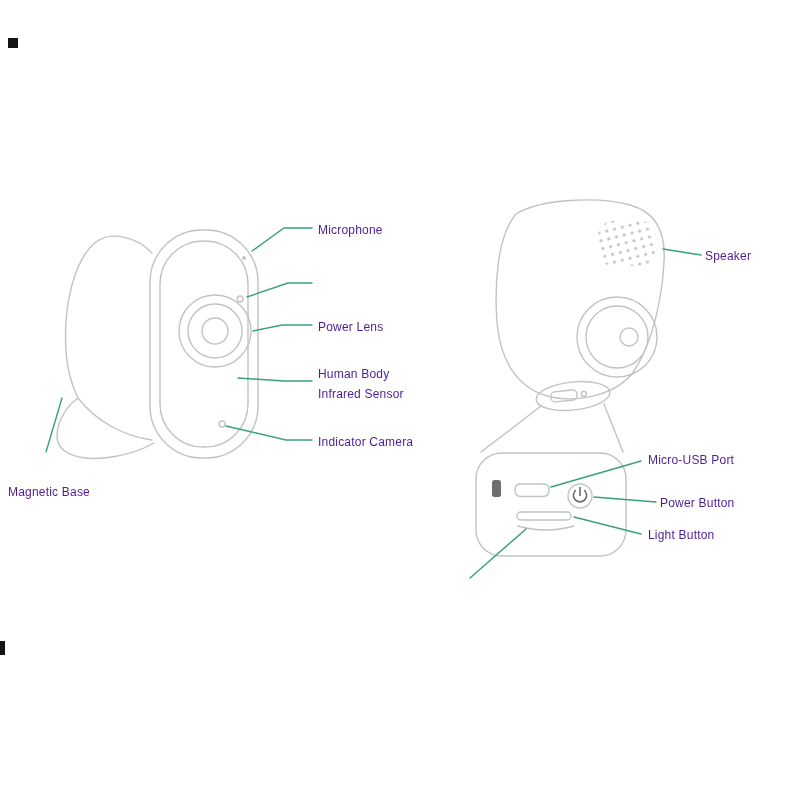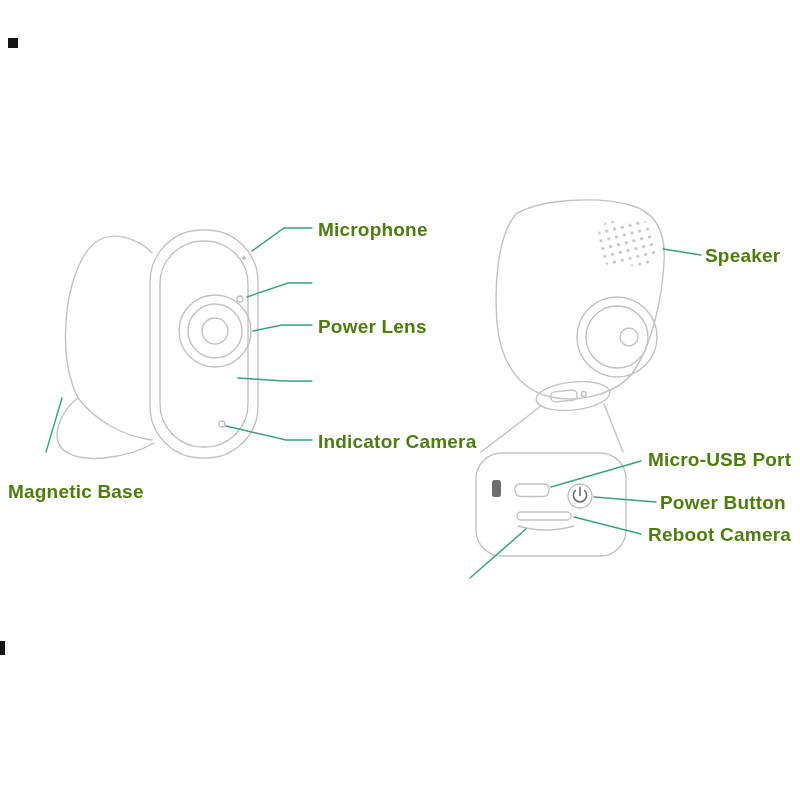--- a/index.html
+++ b/index.html
@@ -1,19 +1,19 @@
 <!DOCTYPE html>
 <html><head>
 <meta charset="utf-8">
 <style>
   html,body{margin:0;padding:0;background:#ffffff;}
   #page{position:relative;width:800px;height:800px;background:#ffffff;overflow:hidden;
         font-family:"Liberation Sans", sans-serif;}
-  .label{position:absolute;font-size:19px;line-height:20px;color:#4d7c0f;
-         white-space:pre-line;letter-spacing:.2px;font-weight:bold;}
+  .label{position:absolute;font-size:12px;line-height:20px;color:#4c1d95;
+         white-space:pre-line;letter-spacing:.2px;}
   .artifact{position:absolute;background:#141414;}
   svg{position:absolute;left:0;top:0;}
 </style>
 </head>
 <body>
 
 <div id="page">
 
   <svg width="800" height="800" viewBox="0 0 800 800">
     <defs>
@@ -96,30 +96,32 @@
       <polyline points="641,534 574,517"></polyline>
       <polyline points="470,578 526,529"></polyline>
     </g>
   </svg>
 
   <div class="label" style="left:318px;top:220px">Microphone</div>
 
 
   <div class="label" style="left:318px;top:317px">Power Lens</div>
 
+  <div class="label" style="left:318px;top:364px">Human Body
+Infrared Sensor</div>
 
   <div class="label" style="left:318px;top:432px">Indicator Camera</div>
 
   <div class="label" style="left:8px;top:482px">Magnetic Base</div>
 
   <div class="label" style="left:705px;top:246px">Speaker</div>
 
   <div class="label" style="left:648px;top:450px">Micro-USB Port</div>
 
   <div class="label" style="left:660px;top:493px">Power Button</div>
 
-  <div class="label" style="left:648px;top:525px">Reboot Camera</div>
+  <div class="label" style="left:648px;top:525px">Light Button</div>
 
 
   <div class="artifact" style="left:8px;top:38px;width:10px;height:10px"></div>
   <div class="artifact" style="left:0px;top:641px;width:5px;height:14px"></div>
 
 </div>
 
 </body></html>

